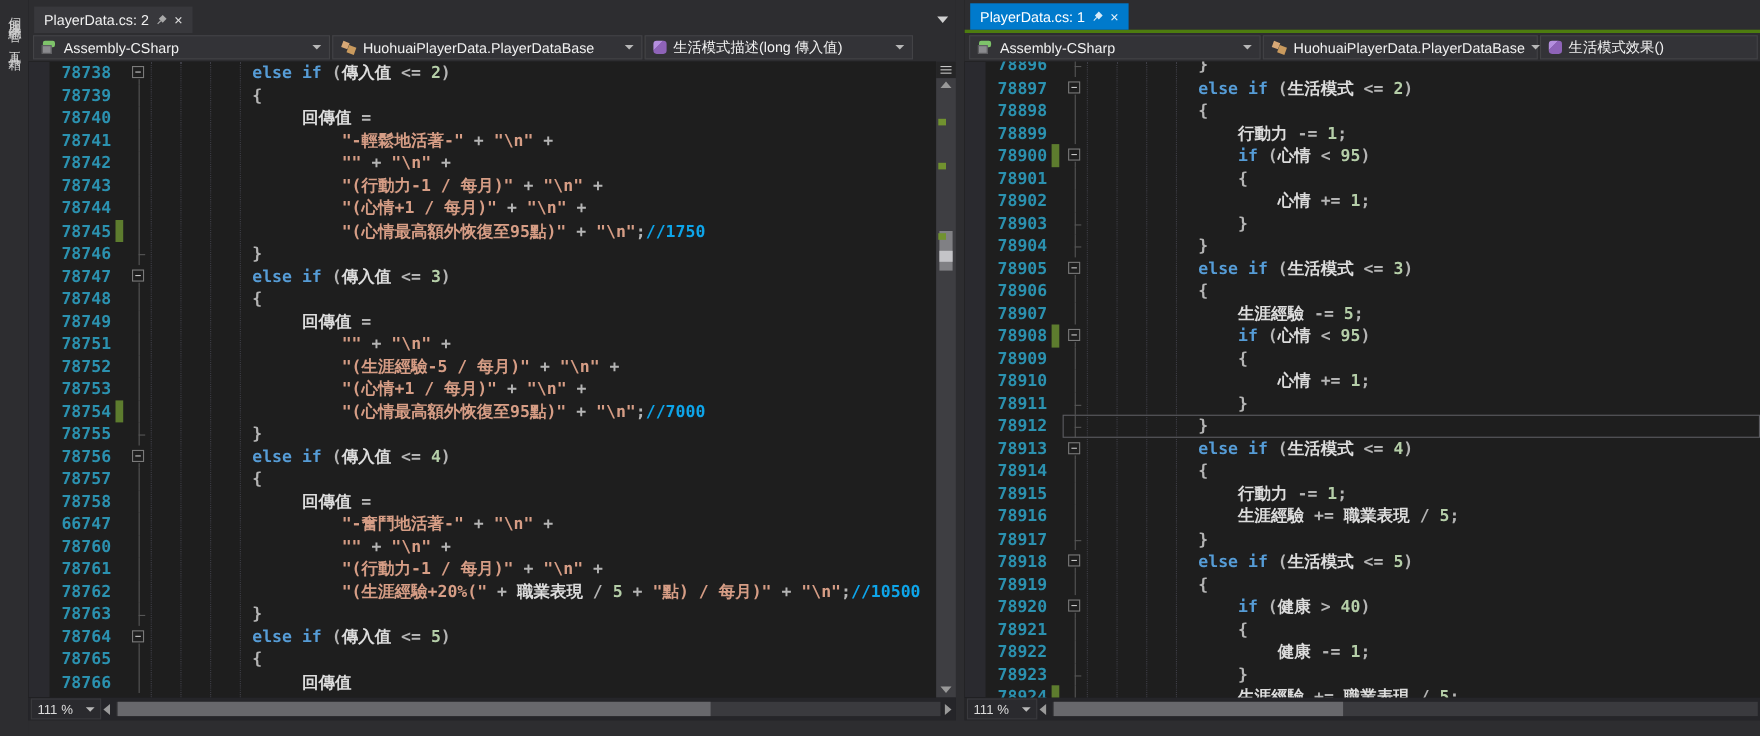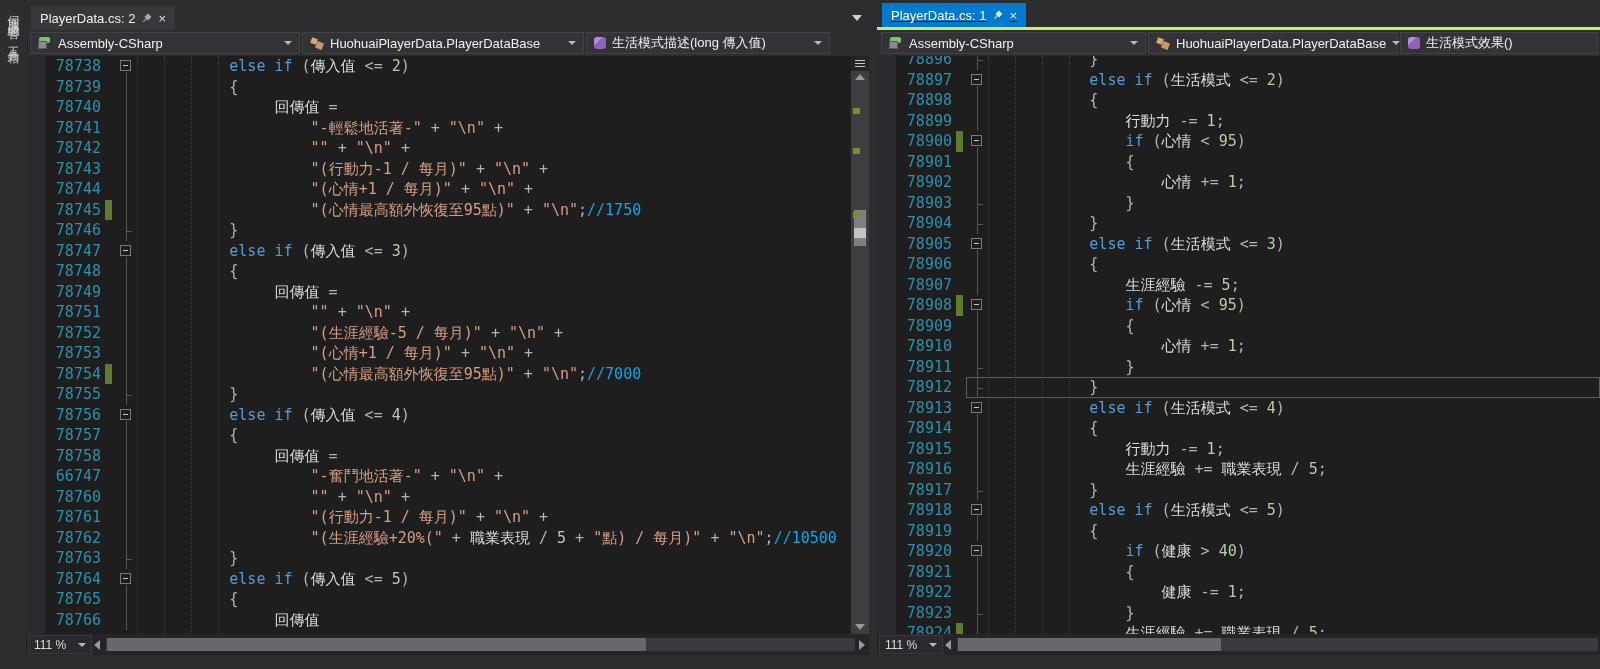--- a/index.html
+++ b/index.html
@@ -14,21 +14,21 @@
   .panes-row{flex:1;display:flex;min-height:0;}
   .divider{width:8px;background:#2d2d30;flex:none;}
   .bottom-strip{height:14px;background:#2d2d30;flex:none;}
 
   .pane{display:flex;flex-direction:column;background:#1e1e1e;min-width:0;}
   .pane.p0{width:843px;flex:none;}
   .pane.p1{flex:1;}
 
   
   .tabwell{height:30px;background:#2d2d30;flex:none;position:relative;display:flex;align-items:flex-end;padding-left:5px;}
-  .tabwell.active-group{border-bottom:3px solid #bef264;height:27px;text-decoration:underline;}
+  .tabwell.active-group{border-bottom:3px solid #4d7c0f;height:27px;}
   .tab{height:24px;display:flex;align-items:center;gap:7px;padding:0 9px;font-size:13px;cursor:pointer;}
   .tab.inactive{background:#38383c;color:#f1f1f1;}
   .tab.active{background:#007acc;color:#ffffff;}
   .pin{width:9px;height:9px;position:relative;transform:rotate(45deg);opacity:.85;}
   .pin::before{content:"";position:absolute;left:2px;top:0;width:5px;height:5px;background:currentColor;}
   .pin::after{content:"";position:absolute;left:4px;top:5px;width:1px;height:4px;background:currentColor;}
   .xicon{font-size:13px;line-height:1;opacity:.9;}
   .doc-chevron{position:absolute;right:7px;bottom:9px;width:0;height:0;border-left:5px solid transparent;border-right:5px solid transparent;border-top:6px solid #d0d0d0;cursor:pointer;}
 
   
@@ -37,21 +37,21 @@
     padding:0 7px;margin-right:2px;font-size:13px;color:#f1f1f1;cursor:pointer;flex:none;box-sizing:border-box;}
   .combo .arr{margin-left:auto;width:0;height:0;border-left:4px solid transparent;border-right:4px solid transparent;border-top:4px solid #b8b8b8;}
   .ic{width:14px;height:13px;position:relative;flex:none;}
   .ic-asm::before{content:"";position:absolute;left:1px;top:0;width:11px;height:6px;background:#7ec36a;border-radius:2px;}
   .ic-asm::after{content:"";position:absolute;left:0;top:4px;width:9px;height:8px;background:#8a8a8e;border:1px solid #5a5a5e;box-sizing:border-box;}
   .ic-class::before{content:"";position:absolute;left:1px;top:1px;width:6px;height:6px;background:#d8a876;transform:rotate(20deg);}
   .ic-class::after{content:"";position:absolute;left:6px;top:5px;width:7px;height:7px;background:#c99a5e;transform:rotate(20deg);}
   .ic-method{border-radius:3px;background:linear-gradient(135deg,#b48ede 0 35%,#8e63b8 35%);width:12px;height:12px;}
 
   
-  .editor{flex:1;display:flex;min-height:0;}
+  .editor{flex:1;display:flex;min-height:0;font-weight:bold;}
   .code-wrap{flex:1;position:relative;overflow:hidden;background:#1e1e1e;}
   .col-ind{position:absolute;left:0;top:0;bottom:0;width:19px;background:#2a2a2f;}
   .guide{position:absolute;top:0;bottom:0;width:0;border-left:1px dotted #3e3e46;}
   .g0{left:111px}.g1{left:138px}.g2{left:165px}.g3{left:192px}
   .rows{position:absolute;left:0;right:0;top:0;}
   .rows.shift{top:-7px;}
   .row{display:flex;height:20.5px;line-height:20.5px;font-family:"DejaVu Sans Mono","DejaVu Sans",monospace;font-size:15px;position:relative;}
   .m-ind{width:19px;flex:none;}
   .m-num{width:56px;flex:none;text-align:right;color:#2b91af;padding-right:3px;}
   .m-chg{width:11px;flex:none;position:relative;}

